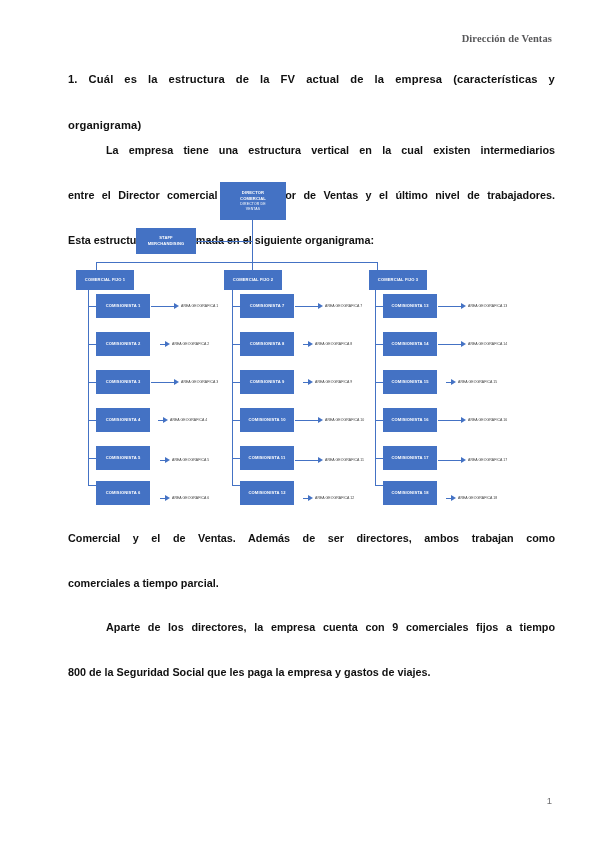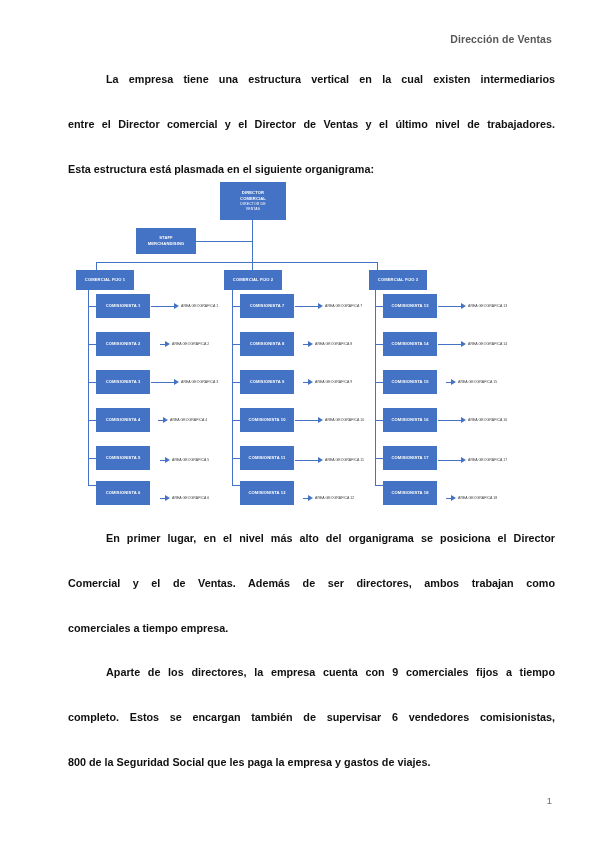--- a/index.html
+++ b/index.html
@@ -23,20 +23,21 @@
 
   
   .doc-header {
     position: absolute;
     top: 33px;
     right: 48px;
     font-size: 10.5px;
     font-weight: bold;
     color: #58585a;
     letter-spacing: 0.1px;
+    font-family: Liberation Serif, serif;
   }
 
   
   .content {
     position: absolute;
     left: 68px;
     right: 45px;
     top: 68px;
   }
 
@@ -147,20 +148,24 @@
 </style>
 </head>
 <body>
 
 <div class="page">
 
   <div class="doc-header">Dirección de Ventas</div>
 
   <div class="content">
 
+    <h1 class="section-heading">
+      <span class="ln j">1. Cuál es la estructura de la FV actual de la empresa (características y</span>
+      <span class="ln">organigrama)</span>
+    </h1>
 
     <p class="body-par">
       <span class="ln j"><span class="indent"></span><span>La  empresa  tiene  una  estructura  vertical  en  la  cual  existen  intermediarios</span></span>
       <span class="ln j">entre el Director comercial y el Director de Ventas y el último nivel de trabajadores.</span>
       <span class="ln">Esta estructura está plasmada en el siguiente organigrama:</span>
     </p>
 
   </div>
 
   <div class="org-chart">
@@ -378,27 +383,25 @@
     <div class="arrow" style="left:374px; top:315px; width:10px;">
       <div class="shaft" style="width:5px;"></div>
         <div class="head"></div>
     </div>
     <div class="area-label" style="left:386px; top:316px;">ÁREA GEOGRÁFICA 18</div>
 
   </div>
 
   <div class="content" style="top:527px;">
     <p class="body-par">
-      <span class="ln j"><span class="indent"></span><span>En primer lugar, en el nivel más alto del organigrama se posiciona el Director</span></span>
       <span class="ln j">Comercial  y  el  de  Ventas.  Además  de  ser  directores,  ambos  trabajan  como</span>
-      <span class="ln">comerciales a tiempo empresa.</span>
+      <span class="ln">comerciales a tiempo parcial.</span>
     </p>
 
     <p class="body-par" style="margin-top:22px;">
       <span class="ln j"><span class="indent"></span><span>Aparte de los directores, la empresa cuenta con 9 comerciales fijos a tiempo</span></span>
-      <span class="ln j">completo.  Estos  se  encargan  también  de  supervisar  6  vendedores  comisionistas,</span>
       <span class="ln">800 de la Seguridad Social que les paga la empresa y gastos de viajes.</span>
     </p>
   </div>
 
   <div class="page-number">1</div>
 
 </div>
 
 </body></html>

